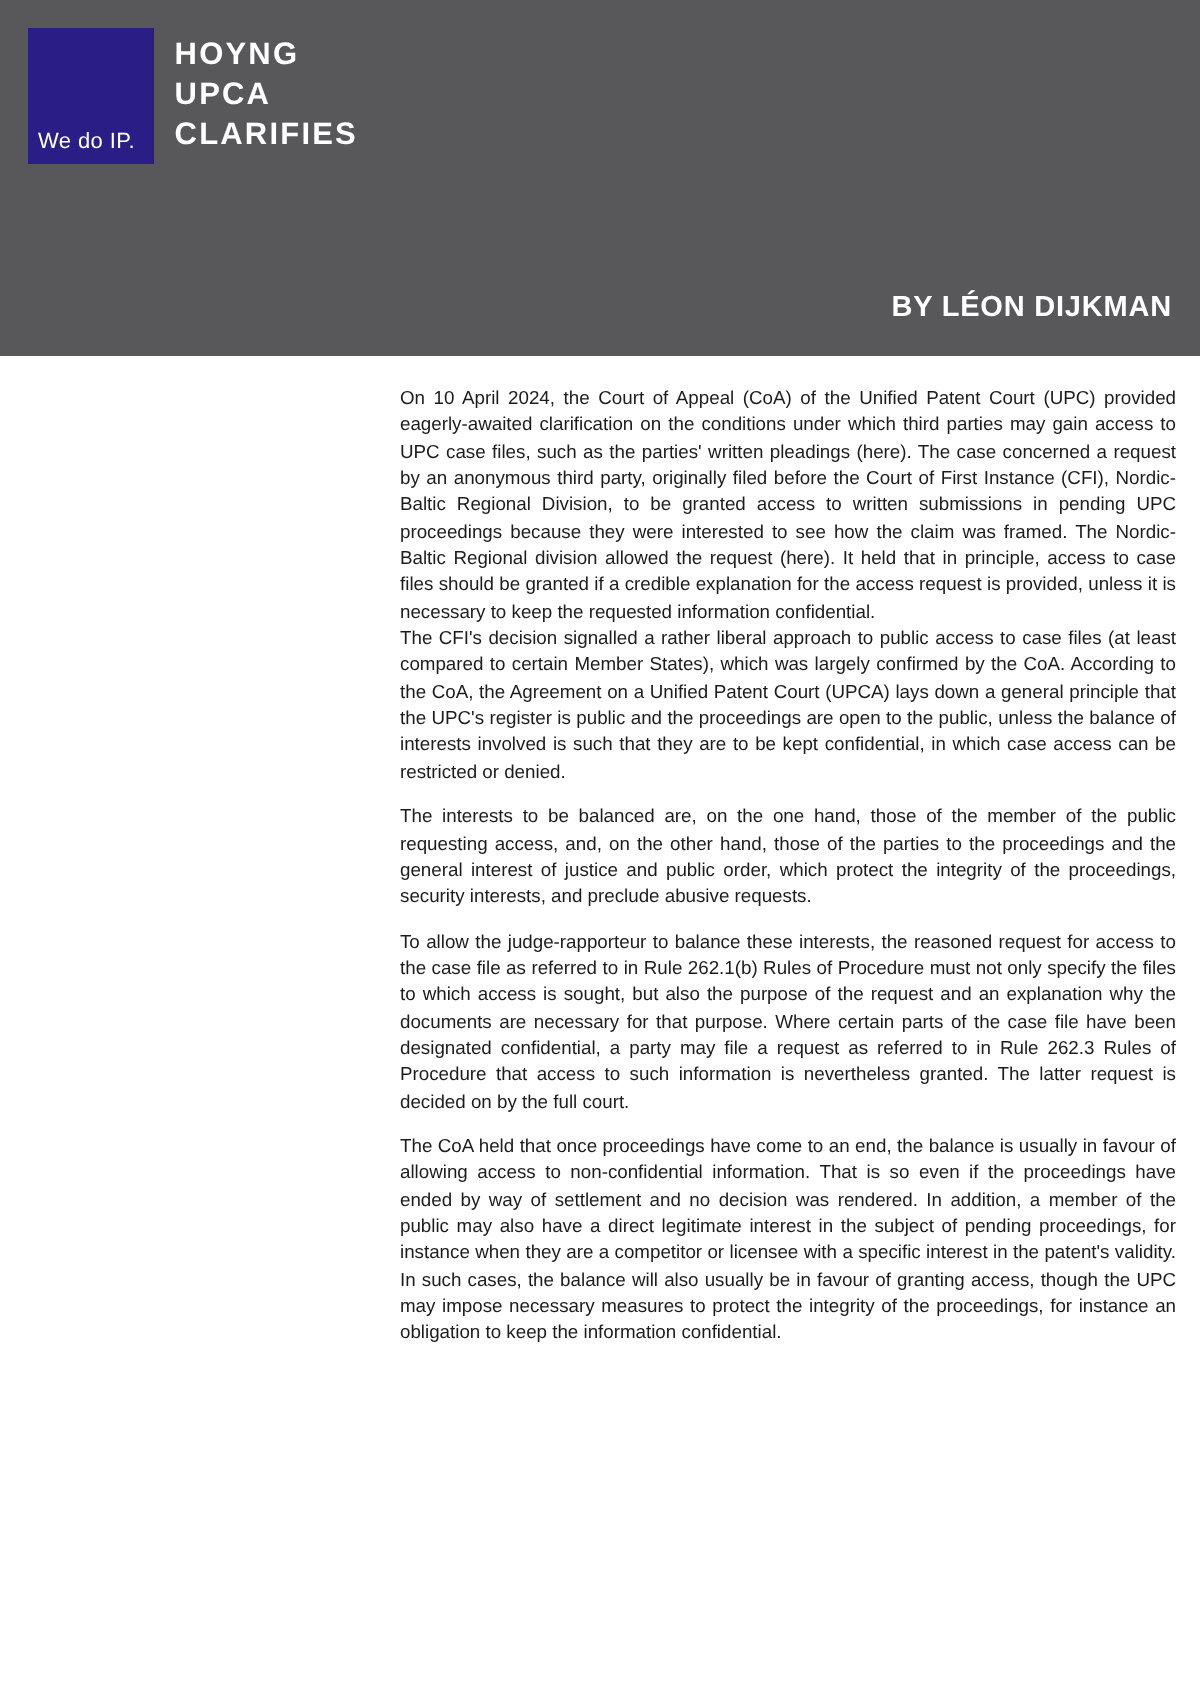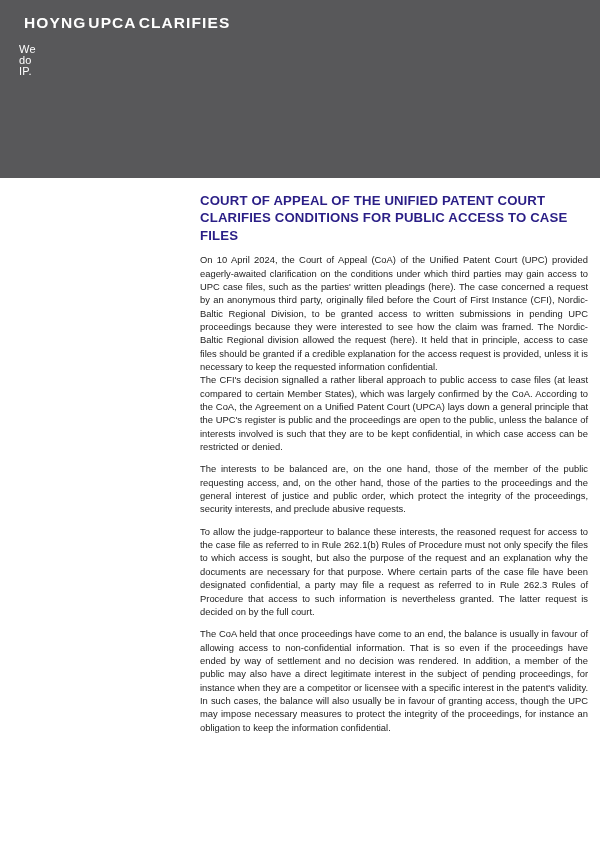--- a/index.html
+++ b/index.html
@@ -44,21 +44,21 @@
     bottom: 5px;
     color: #ffffff;
     font-size: 11px;
     font-weight: normal;
     letter-spacing: 0.2px;
     line-height: 1;
   }
   .logo-words {
     padding-left: 10px;
     display: flex;
-    flex-direction: row;
+    flex-direction: column;
     justify-content: center;
     gap: 2px;
   }
   .logo-words span {
     color: #ffffff;
     font-size: 15.5px;
     font-weight: bold;
     letter-spacing: 1.1px;
     line-height: 1.18;
   }
@@ -202,20 +202,21 @@
       <div class="logo-mark">
         <span class="logo-mark-text">We do IP.</span>
       </div>
       <div class="logo-words">
         <span>HOYNG</span>
         <span>UPCA</span>
         <span>CLARIFIES</span>
       </div>
     </div>
 
+    <div class="byline">BY LÉON DIJKMAN</div>
   </div>
 
   <div class="body-area">
 
     <div class="image-col">
 
       <div class="photo photo-portrait">
         <div class="pt-bg-left"></div>
         <div class="pt-bg-right"></div>
         <div class="pt-frame"></div>
@@ -249,21 +250,20 @@
         <div class="cl-column" style="left:46px;"></div>
         <div class="cl-column" style="left:140px;"></div>
         <div class="cl-door"></div>
         <div class="cl-knob"></div>
         <div class="cl-base"></div>
       </div>
 
     </div>
 
     <div class="text-col">
-      <div class="article-heading">COURT OF APPEAL OF THE UNIFIED PATENT COURT CLARIFIES CONDITIONS FOR PUBLIC ACCESS TO CASE FILES</div>
 
       <p class="para tight">On 10 April 2024, the Court of Appeal (CoA) of the Unified Patent Court (UPC) provided eagerly-awaited clarification on the conditions under which third parties may gain access to UPC case files, such as the parties' written pleadings (<span class="inline-link">here</span>). The case concerned a request by an anonymous third party, originally filed before the Court of First Instance (CFI), Nordic-Baltic Regional Division, to be granted access to written submissions in pending UPC proceedings because they were interested to see how the claim was framed. The Nordic-Baltic Regional division allowed the request (<span class="inline-link">here</span>). It held that in principle, access to case files should be granted if a credible explanation for the access request is provided, unless it is necessary to keep the requested information confidential.</p>
       <p class="para">The CFI's decision signalled a rather liberal approach to public access to case files (at least compared to certain Member States), which was largely confirmed by the CoA. According to the CoA, the Agreement on a Unified Patent Court (UPCA) lays down a general principle that the UPC's register is public and the proceedings are open to the public, unless the balance of interests involved is such that they are to be kept confidential, in which case access can be restricted or denied.</p>
       <p class="para">The interests to be balanced are, on the one hand, those of the member of the public requesting access, and, on the other hand, those of the parties to the proceedings and the general interest of justice and public order, which protect the integrity of the proceedings, security interests, and preclude abusive requests.</p>
       <p class="para">To allow the judge-rapporteur to balance these interests, the reasoned request for access to the case file as referred to in Rule 262.1(b) Rules of Procedure must not only specify the files to which access is sought, but also the purpose of the request and an explanation why the documents are necessary for that purpose. Where certain parts of the case file have been designated confidential, a party may file a request as referred to in Rule 262.3 Rules of Procedure that access to such information is nevertheless granted. The latter request is decided on by the full court.</p>
       <p class="para">The CoA held that once proceedings have come to an end, the balance is usually in favour of allowing access to non-confidential information. That is so even if the proceedings have ended by way of settlement and no decision was rendered. In addition, a member of the public may also have a direct legitimate interest in the subject of pending proceedings, for instance when they are a competitor or licensee with a specific interest in the patent's validity. In such cases, the balance will also usually be in favour of granting access, though the UPC may impose necessary measures to protect the integrity of the proceedings, for instance an obligation to keep the information confidential.</p>
     </div>
 
   </div>
 </div>

